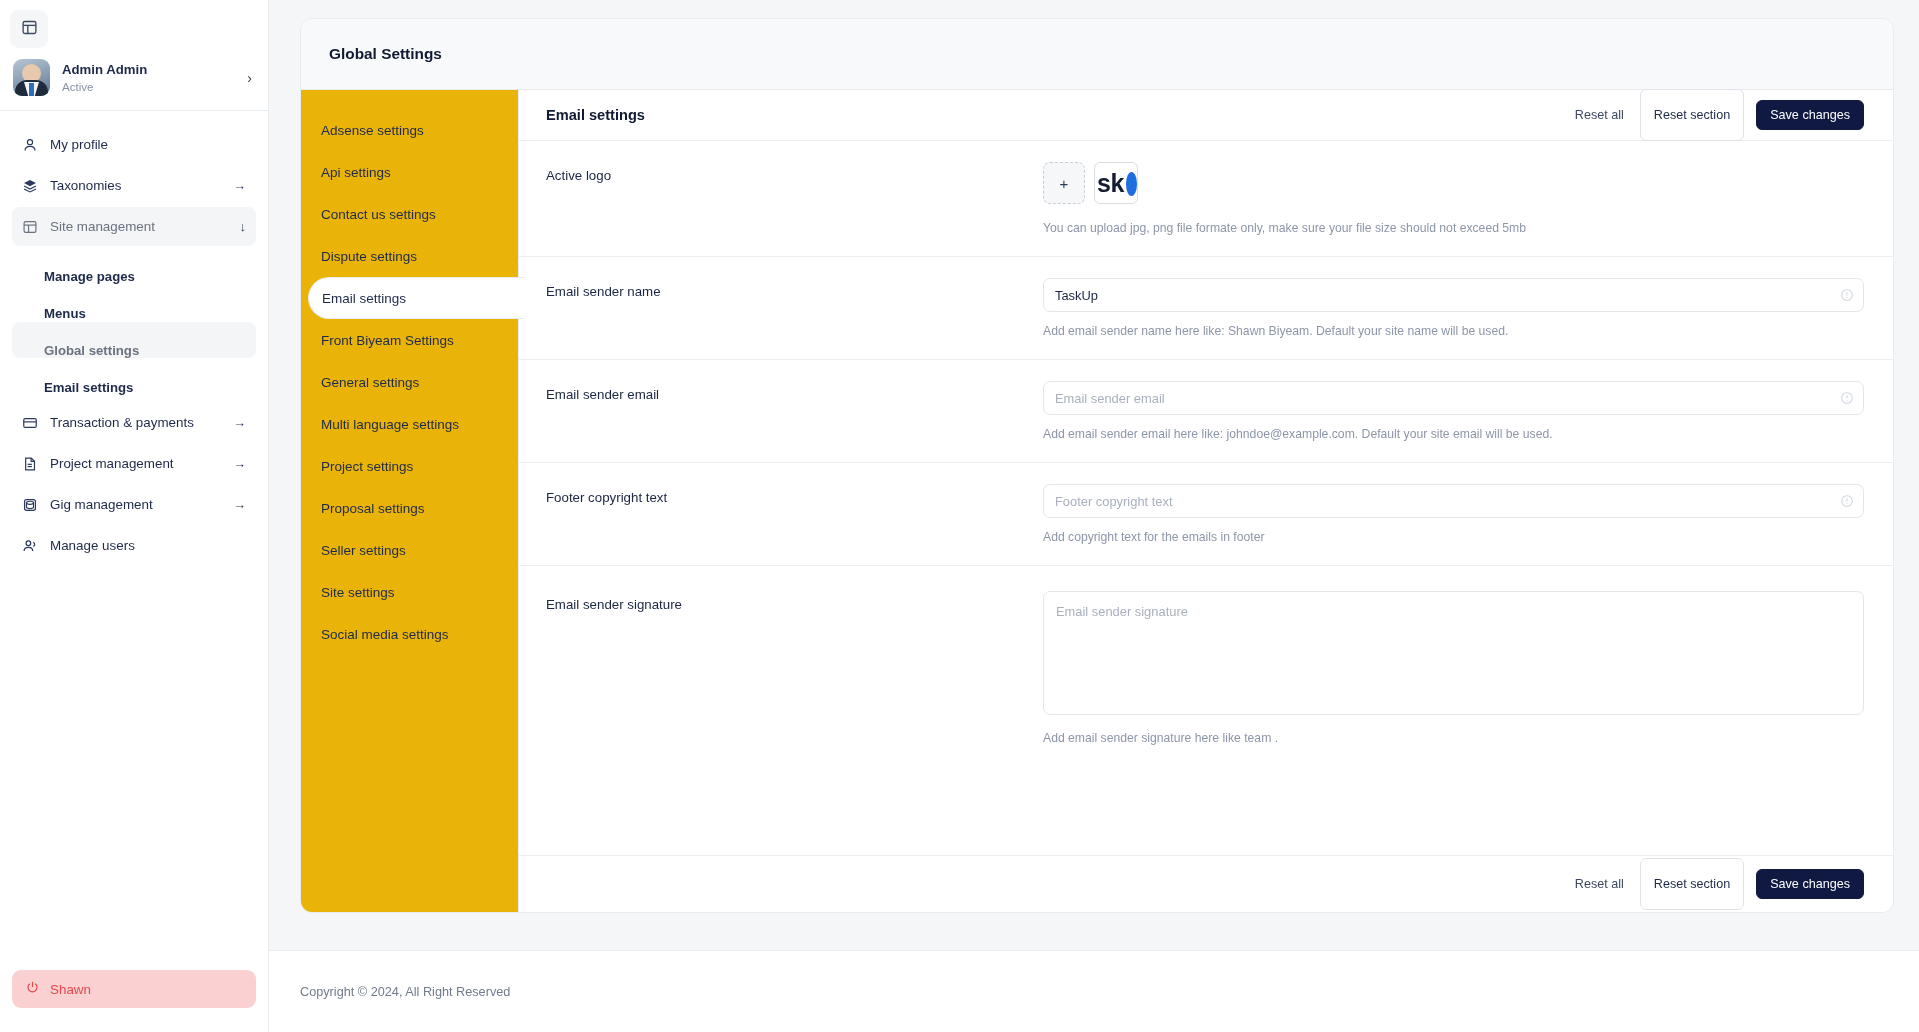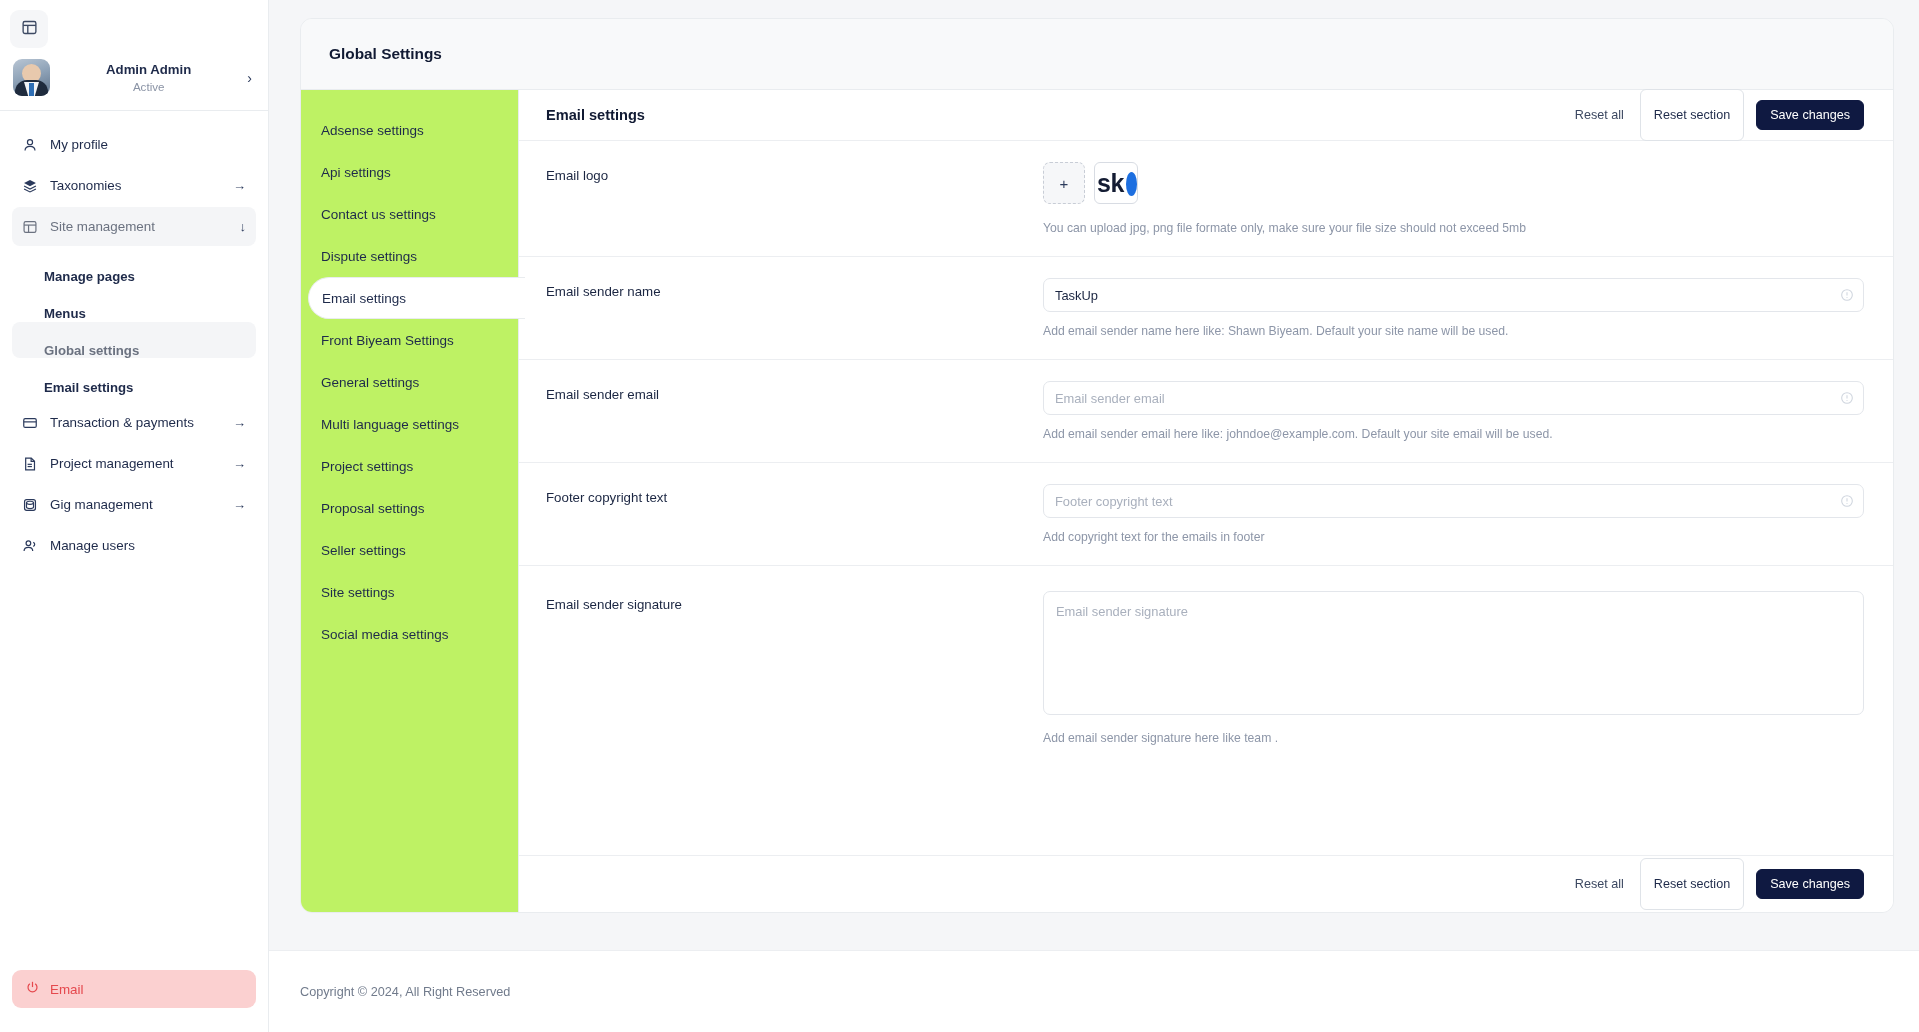--- a/index.html
+++ b/index.html
@@ -27,21 +27,20 @@
     border-radius: 9px;
     display: flex; align-items: center; justify-content: center;
     cursor: pointer;
   }
   .profile-row {
     display: flex; align-items: center;
     padding: 11px 16px 14px 13px;
     gap: 12px;
     border-bottom: 1px solid #e9ecef;
     cursor: pointer;
-    text-align: center;
   }
   .avatar {
     width: 37px; height: 37px; border-radius: 9px;
     flex-shrink: 0; overflow: hidden;
     background: linear-gradient(160deg,#b9c6d4 0%,#8fa3b8 45%,#5d7189 100%);
     position: relative;
   }
   .avatar::before {
     content: ""; position: absolute; left: 9px; top: 5px;
     width: 19px; height: 19px; border-radius: 50%;
@@ -119,21 +118,21 @@
     padding-left: 28px;
     border-bottom: 1px solid #e9ecef;
     background: #f8f9fa;
   }
   .card-title { font-size: 15.4px; font-weight: 700; color: #111a33; }
 
   .card-body { display: flex; flex: 1; min-height: 0; }
 
   .settings-nav {
     width: 217px; flex-shrink: 0;
-    background: #bef264;
+    background: #eab308;
     padding: 19px 0 0 0;
   }
   .snav-item {
     height: 42px; display: flex; align-items: center;
     padding-left: 20px;
     font-size: 13.5px; color: #1e2a4a; font-weight: 500;
     cursor: pointer; position: relative;
     margin-right: 0;
   }
   .snav-item.active {
@@ -396,21 +395,21 @@
     </div>
   </nav>
 
   <div class="logout">
     <span>
       <svg width="15" height="15" viewBox="0 0 20 20" fill="none" stroke="#e5484d" stroke-width="1.6">
         <path d="M6.4 5a6 6 0 1 0 7.2 0"></path>
           <line x1="10" y1="2.4" x2="10" y2="9.4"></line>
       </svg>
     </span>
-    <span>Email</span>
+    <span>Shawn</span>
   </div>
 </aside>
 
 <main class="main">
   <div class="page-wrap">
     <section class="card">
 
       <div class="card-head">
         <div class="card-title">Global Settings</div>
       </div>
@@ -466,21 +465,21 @@
             <div class="btn-row">
               <button class="btn-ghost">Reset all</button>
               <button class="btn-outline">Reset section</button>
               <button class="btn-primary">Save changes</button>
             </div>
           </div>
 
           <div class="form-area">
 
             <div class="frow">
-              <div class="flabel">Email logo</div>
+              <div class="flabel">Active logo</div>
               <div class="fctl">
                 <div class="upload-group">
                   <div class="upload-box">
                     <span>+</span>
                   </div>
                   <div class="logo-thumb">
                     <span class="lg-text">sk</span>
                     <span class="lg-blue"></span>
                   </div>
                 </div>

